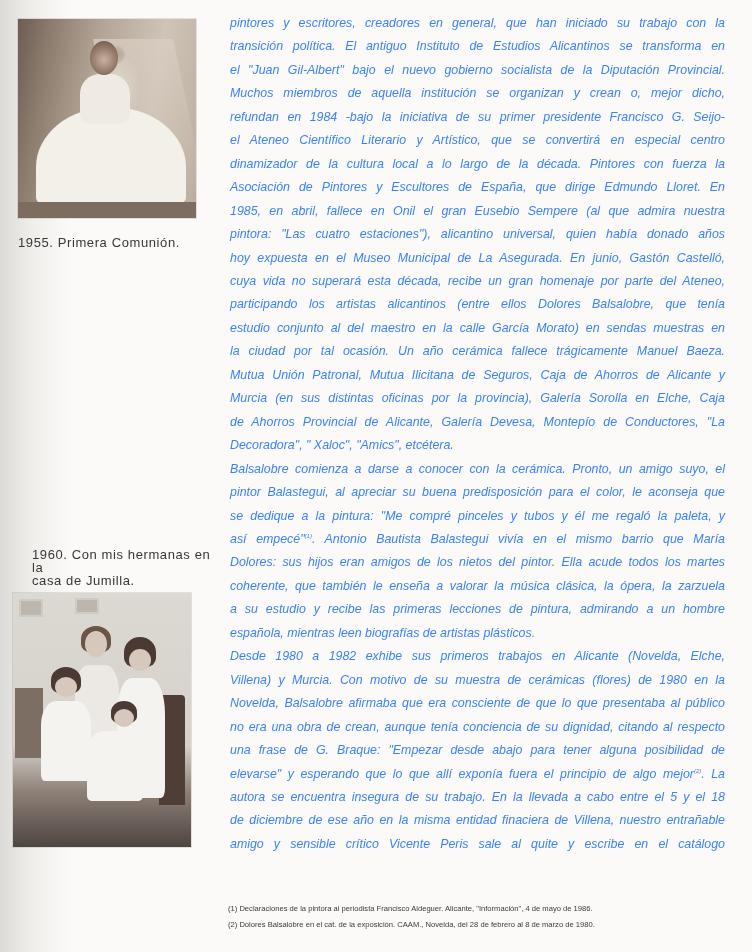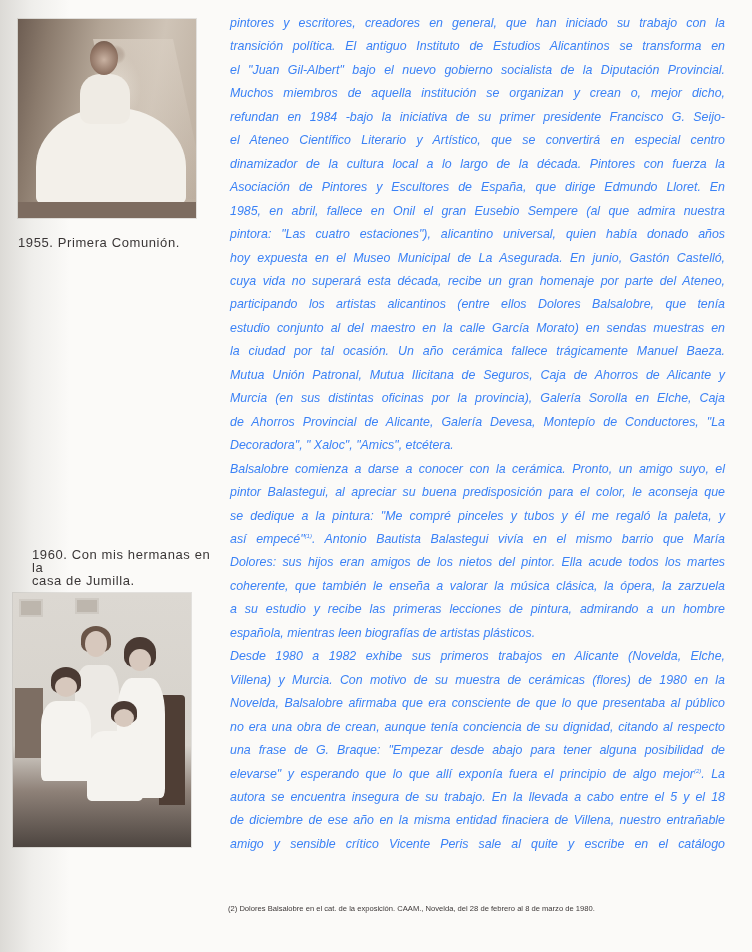--- a/index.html
+++ b/index.html
@@ -156,14 +156,15 @@
   <span class="line">Novelda, Balsalobre afirmaba que era consciente de que lo que presentaba al público</span>
   <span class="line">no era una obra de crean, aunque tenía conciencia de su dignidad, citando al respecto</span>
   <span class="line">una frase de G. Braque: "Empezar desde abajo para tener alguna posibilidad de</span>
   <span class="line"><span>elevarse" y esperando que lo que allí exponía fuera el principio de algo mejor</span><sup>(2)</sup><span>. La</span></span>
   <span class="line">autora se encuentra insegura de su trabajo. En la llevada a cabo entre el 5 y el 18</span>
   <span class="line">de diciembre de ese año en la misma entidad finaciera de Villena, nuestro entrañable</span>
   <span class="line">amigo y sensible crítico Vicente Peris sale al quite y escribe en el catálogo</span>
 </div>
 
 <div class="footnotes">
+  <div>(1) Declaraciones de la pintora al periodista Francisco Aldeguer. Alicante, "Información", 4 de mayo de 1986.</div>
   <div>(2) Dolores Balsalobre en el cat. de la exposición. CAAM., Novelda, del 28 de febrero al 8 de marzo de 1980.</div>
 </div>
 
 </body></html>

